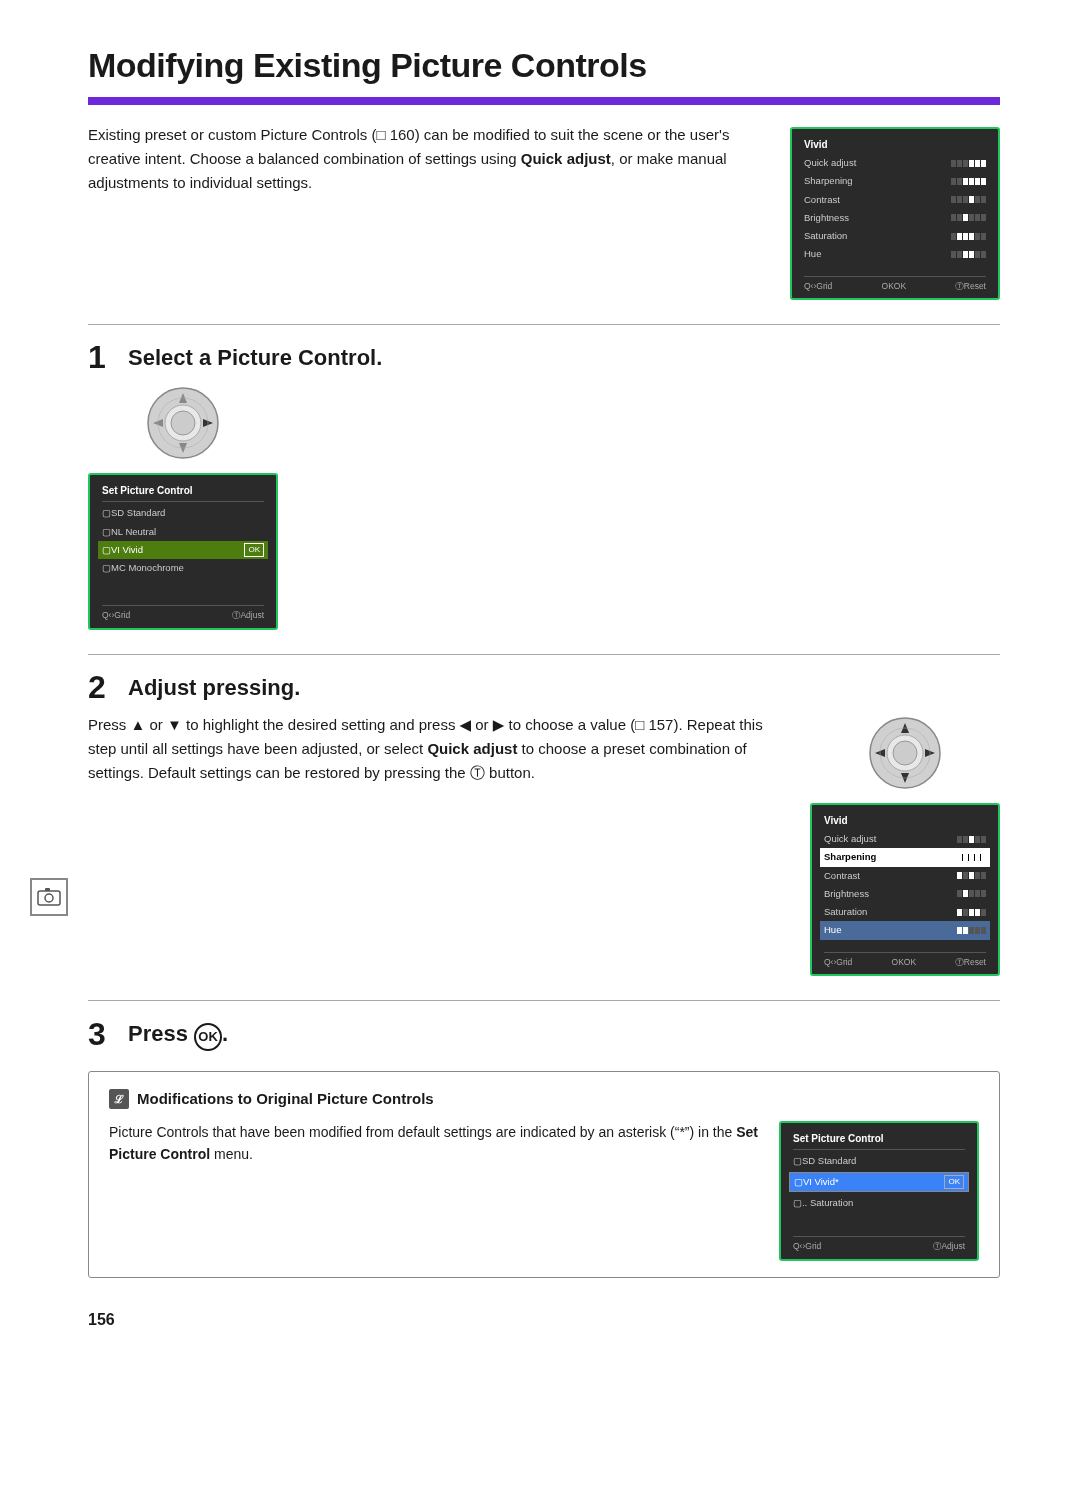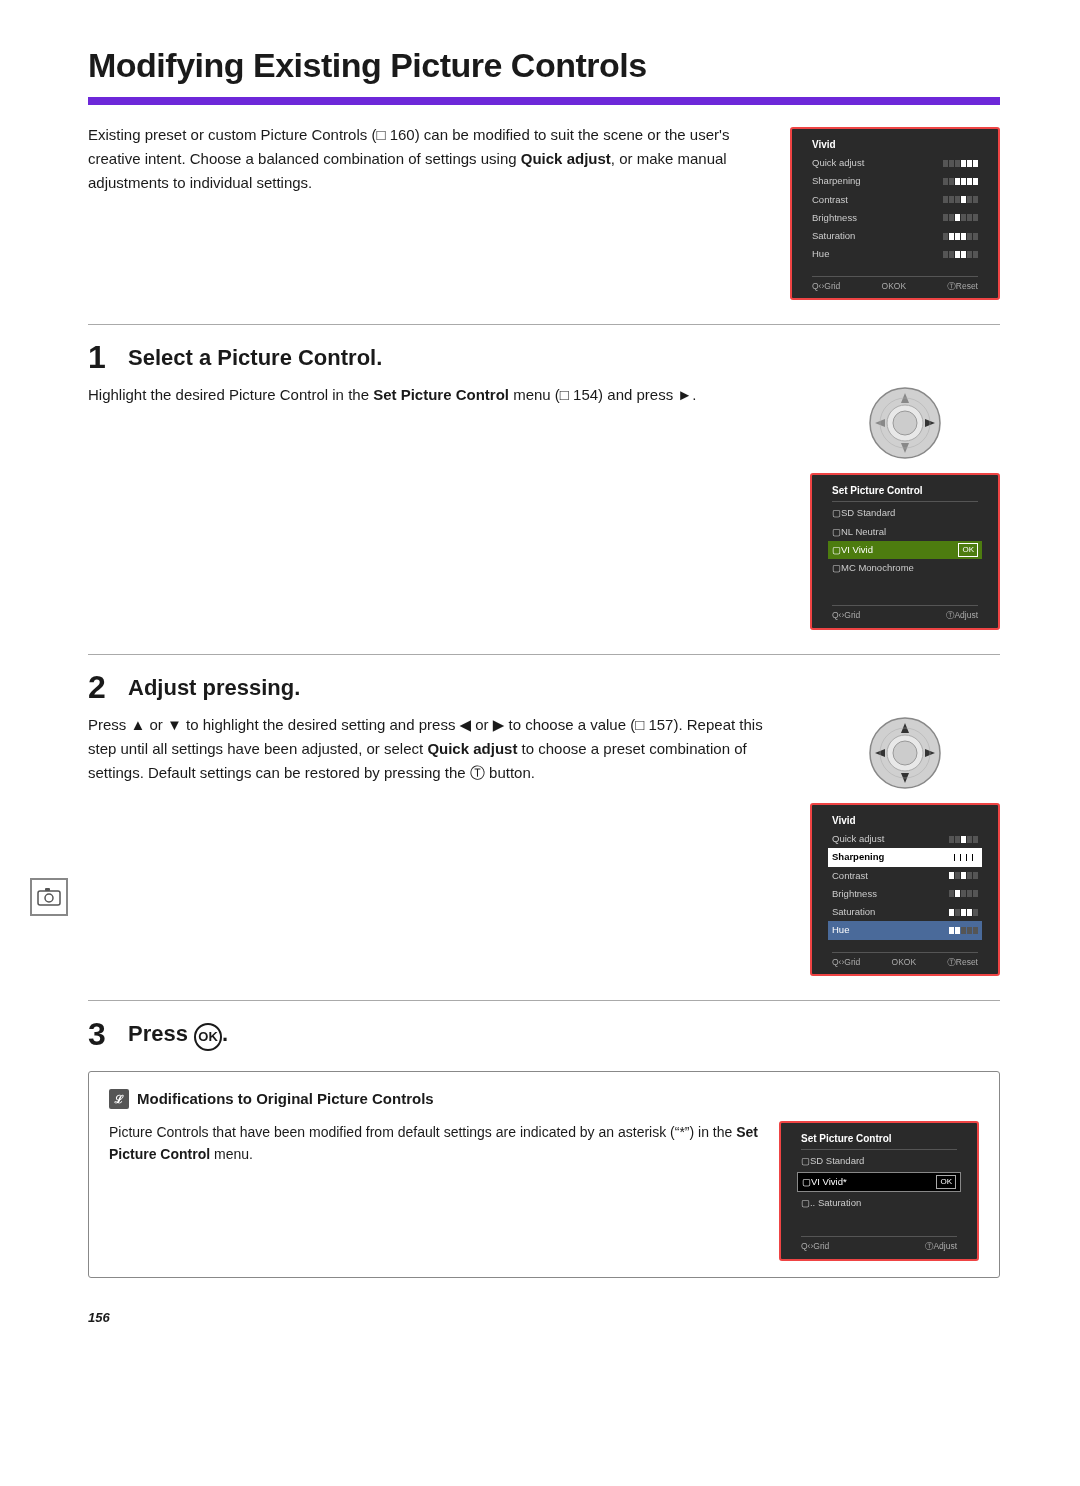--- a/index.html
+++ b/index.html
@@ -33,23 +33,23 @@
       line-height: 1.6;
     }
     .screen-img {
       width: 210px;
       flex-shrink: 0;
       margin-top: 4px;
     }
     
     .cam-screen {
       background: #2a2a2a;
-      border: 2px solid #ef4444;
+      border: 2px solid #22c55e;
       border-radius: 3px;
-      padding: 6px 20px;
+      padding: 6px 12px;
       font-size: 10px;
       color: #e0e0e0;
       font-family: 'Arial', sans-serif;
     }
     .cam-screen .screen-row {
       display: flex;
       justify-content: space-between;
       align-items: center;
       padding: 2px 0;
       font-size: 9.5px;
@@ -158,23 +158,22 @@
       align-items: flex-start;
     }
     .note-text {
       flex: 1;
       font-size: 14px;
       line-height: 1.6;
     }
     
     .page-number {
       margin-top: 30px;
-      font-size: 13px;
+      font-size: 16px;
       font-weight: 700;
-      font-style: italic;
     }
     
     .step3-header {
       display: flex;
       align-items: center;
       gap: 10px;
     }
     .ok-circle {
       display: inline-flex;
       align-items: center;
@@ -286,23 +285,20 @@
     </div>
   </div>
 </div>
 
 <div class="step-section">
   <div class="step-header">
     <span class="step-number">1</span>
     <span class="step-title">Select a Picture Control.</span>
   </div>
   <div class="step-body">
-    <div class="step-text">
-      <p>Highlight the desired Picture Control in the <strong>Set Picture Control</strong> menu (□ 154) and press ►.</p>
-    </div>
     <div class="step-visuals">
 
       <svg class="dpad-svg" viewBox="0 0 80 80">
 
         <circle cx="40" cy="40" r="35" fill="#d0d0d0" stroke="#888" stroke-width="1.5"></circle>
         <circle cx="40" cy="40" r="18" fill="#e8e8e8" stroke="#aaa" stroke-width="1"></circle>
 
         <circle cx="40" cy="40" r="12" fill="#ccc" stroke="#999" stroke-width="1"></circle>
 
         <polygon points="40,10 36,20 44,20" fill="#888"></polygon>
@@ -460,21 +456,21 @@
   <div class="note-body">
     <div class="note-text">
       <p>Picture Controls that have been modified from default settings are indicated by an asterisk (“*”) in the <strong>Set Picture Control</strong> menu.</p>
     </div>
     <div style="flex-shrink:0;width:200px;">
       <div class="cam-screen" style="width:200px;">
         <div class="screen-row" style="color:#fff;font-weight:bold;font-size:10px;border-bottom:1px solid #555;padding-bottom:3px;margin-bottom:2px;">Set Picture Control</div>
         <div class="screen-row">
           <span>▢SD Standard</span>
         </div>
-        <div class="screen-row selected" style="border:1.5px solid #888;background:#000000;margin:2px -4px;padding:2px 4px;">
+        <div class="screen-row selected" style="border:1.5px solid #888;background:#3b82f6;margin:2px -4px;padding:2px 4px;">
           <span>▢VI Vivid*</span>
           <span style="border:1px solid #aaa;padding:0 3px;font-size:8px;">OK</span>
         </div>
         <div class="screen-row">
           <span>▢.. Saturation</span>
         </div>
         <div style="height:12px;"></div>
         <div class="screen-footer">
           <span>Q‹›Grid</span>
             <span>ⓉAdjust</span>

